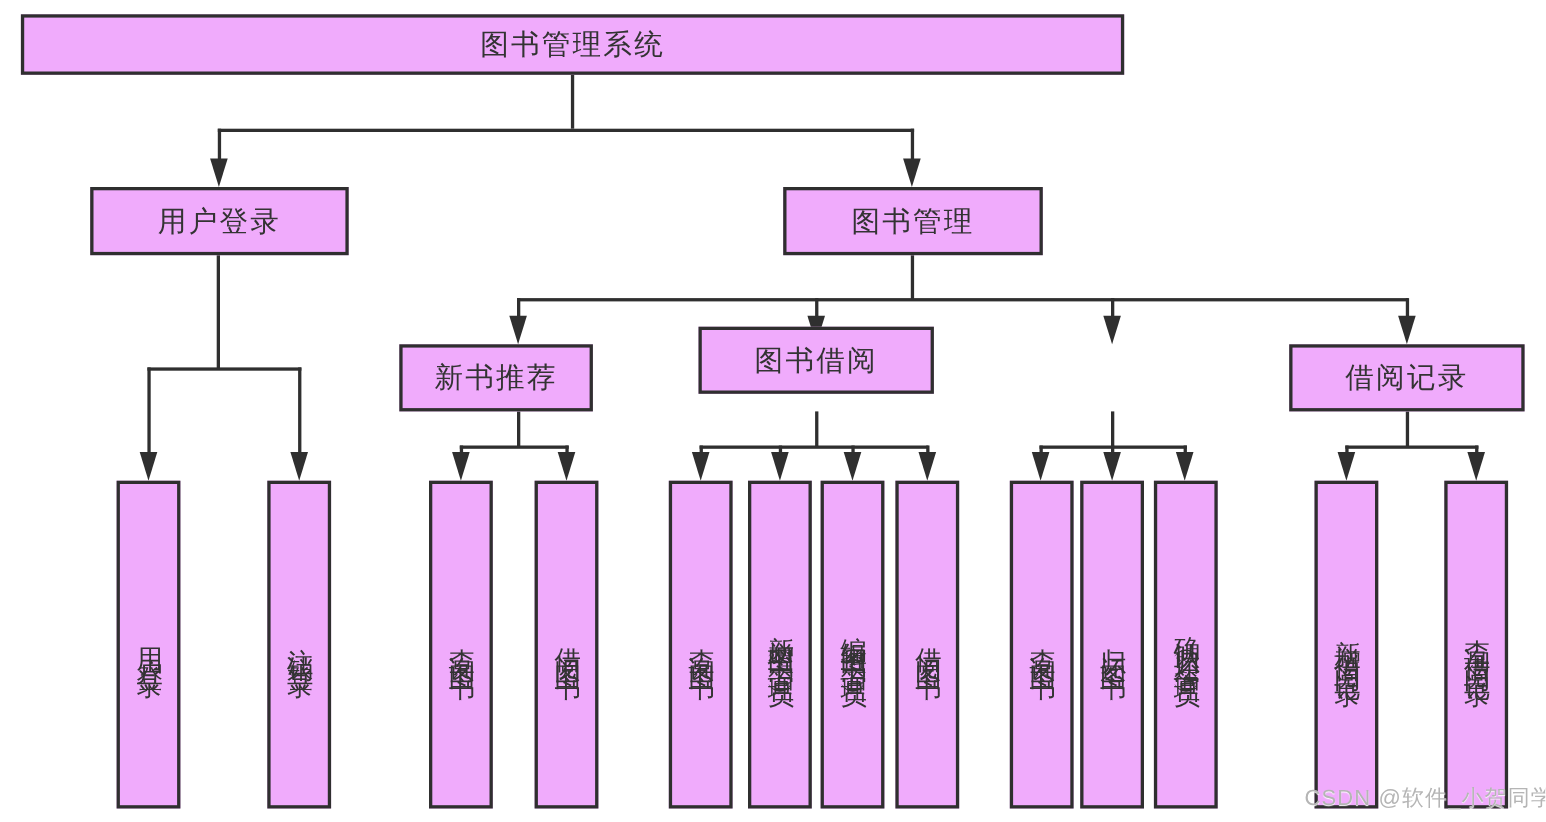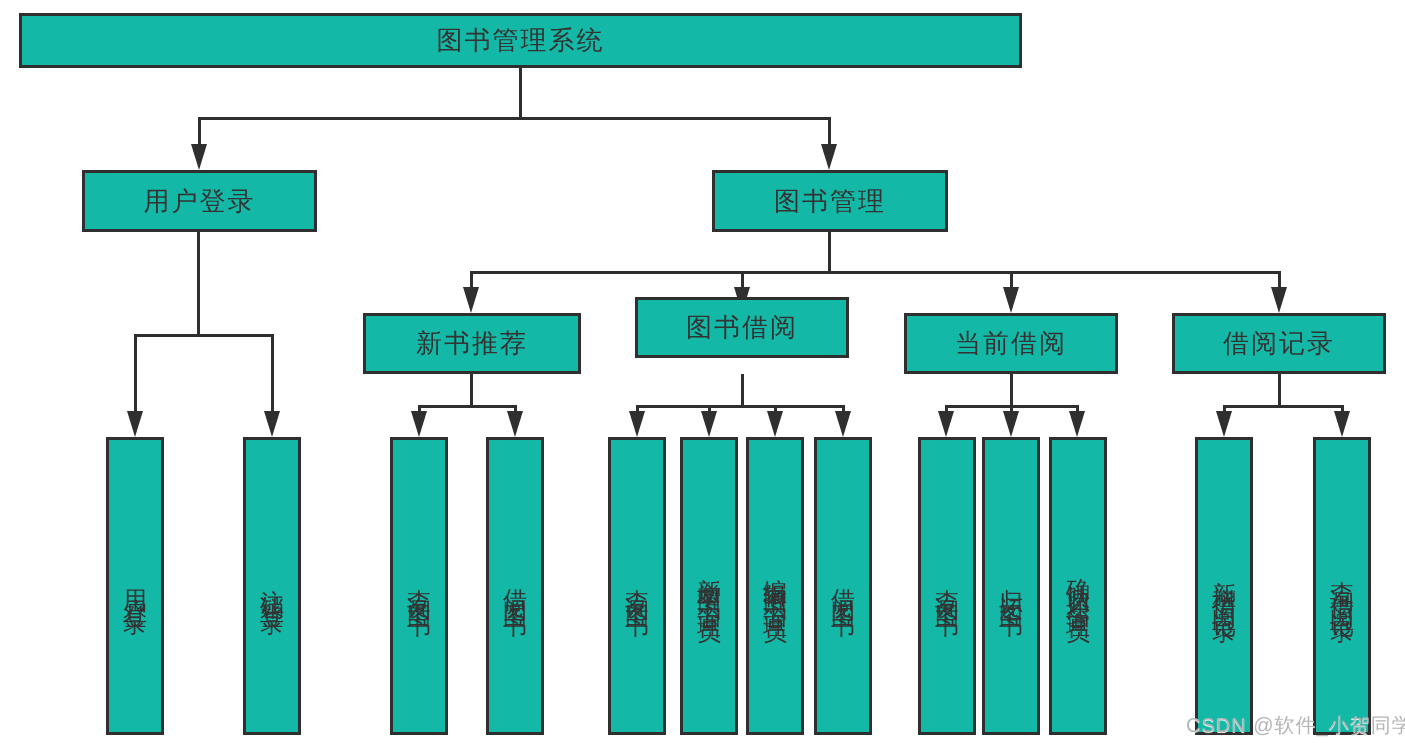--- a/index.html
+++ b/index.html
@@ -7,21 +7,21 @@
     position:relative;
     width:1405px;height:747px;
     background:#ffffff;
     font-family:"Liberation Sans", sans-serif;
     overflow:hidden;
   }
   .box{
     position:absolute;
     box-sizing:border-box;
     border:3px solid #2f2f2f;
-    background:#14b8a6;
+    background:#f0abfc;
     color:#333333;
     display:flex;
     align-items:center;
     justify-content:center;
   }
   .h-box{
     font-size:26px;
     letter-spacing:2px;
     white-space:nowrap;
   }
@@ -116,25 +116,24 @@
   <div class="line" style="left:1341px;top:405px;width:3px;height:8px"></div>
   <div class="arrow" style="left:1216px;top:411px"></div>
   <div class="arrow" style="left:1334px;top:411px"></div>
 
   <div class="box h-box" style="left:19px;top:13px;width:1003px;height:55px">图书管理系统</div>
 
   <div class="box h-box" style="left:82px;top:170px;width:235px;height:62px">用户登录</div>
 
   <div class="box h-box" style="left:712px;top:170px;width:236px;height:62px">图书管理</div>
 
-  <div class="box h-box" style="left:363px;top:313px;width:218px;height:61px">新书推荐</div>
+  <div class="box h-box" style="left:363px;top:313px;width:176px;height:61px">新书推荐</div>
 
   <div class="box h-box" style="left:635px;top:297px;width:214px;height:61px">图书借阅</div>
 
-  <div class="box h-box" style="left:904px;top:313px;width:214px;height:61px">当前借阅</div>
 
   <div class="box h-box" style="left:1172px;top:313px;width:214px;height:61px">借阅记录</div>
 
   <div class="box v-box" style="left:106px;top:437px;width:58px;height:298px">用户登录</div>
 
   <div class="box v-box" style="left:243px;top:437px;width:58px;height:298px">注销登录</div>
 
   <div class="box v-box" style="left:390px;top:437px;width:58px;height:298px">查询图书</div>
 
   <div class="box v-box" style="left:486px;top:437px;width:58px;height:298px">借阅图书</div>

